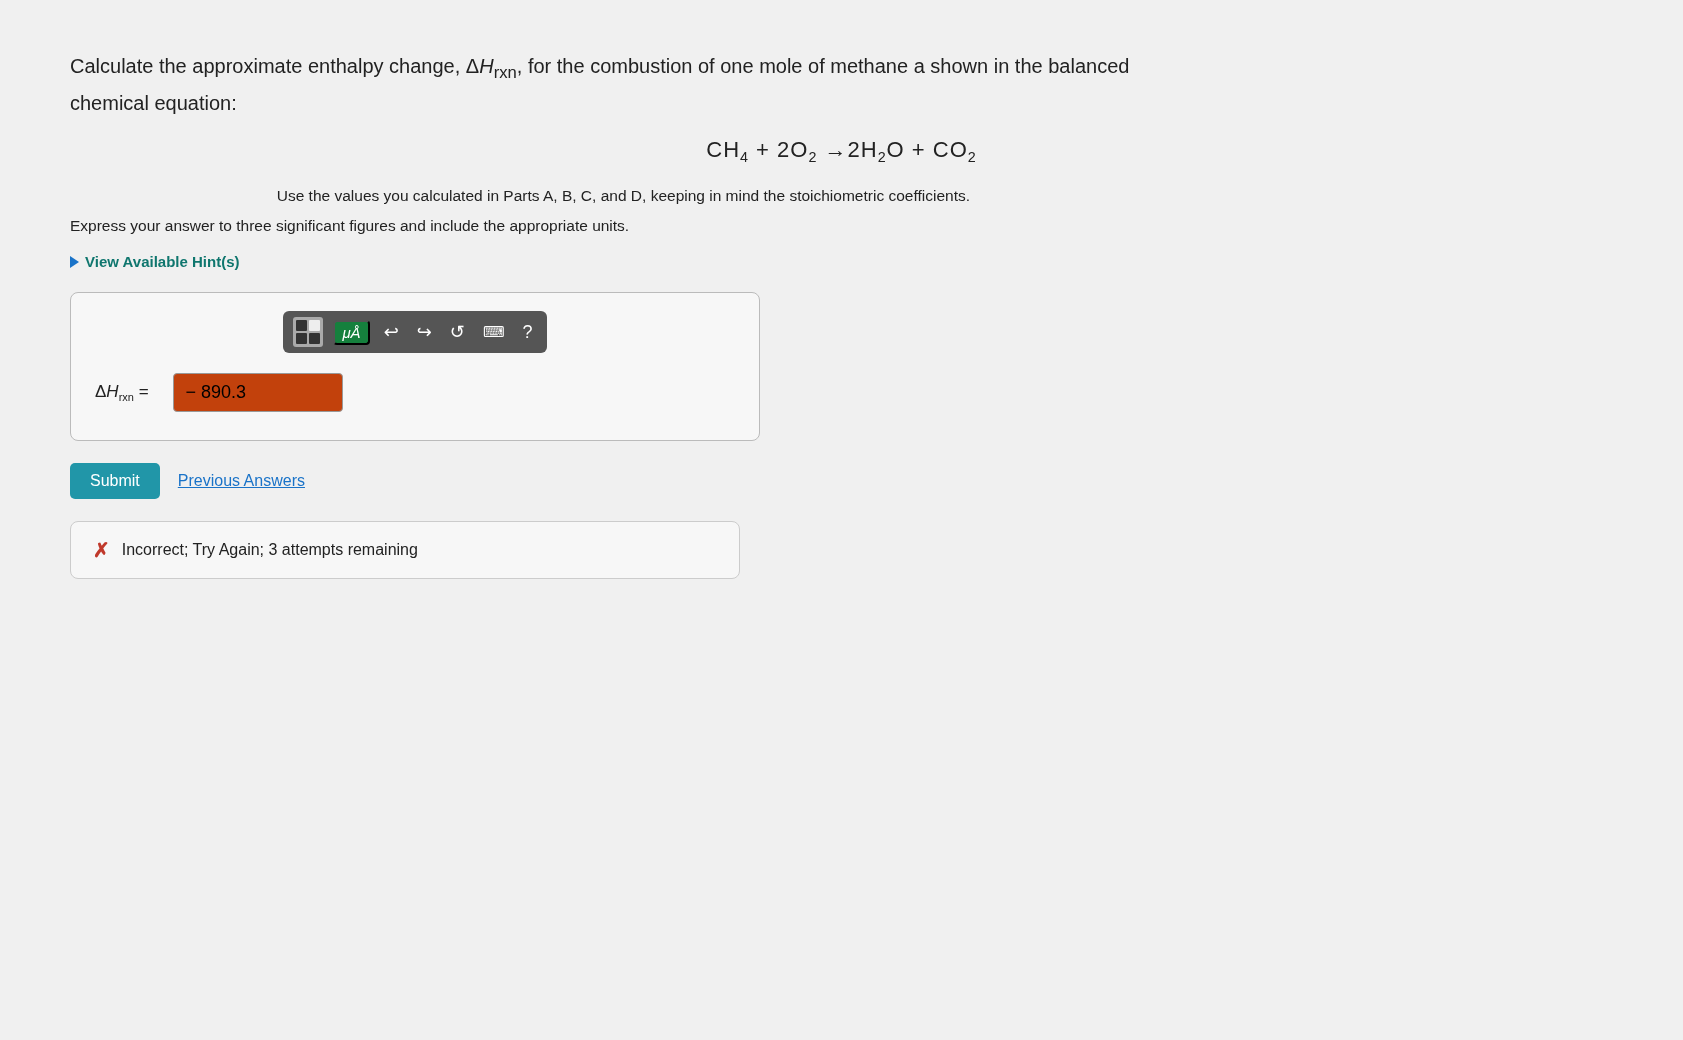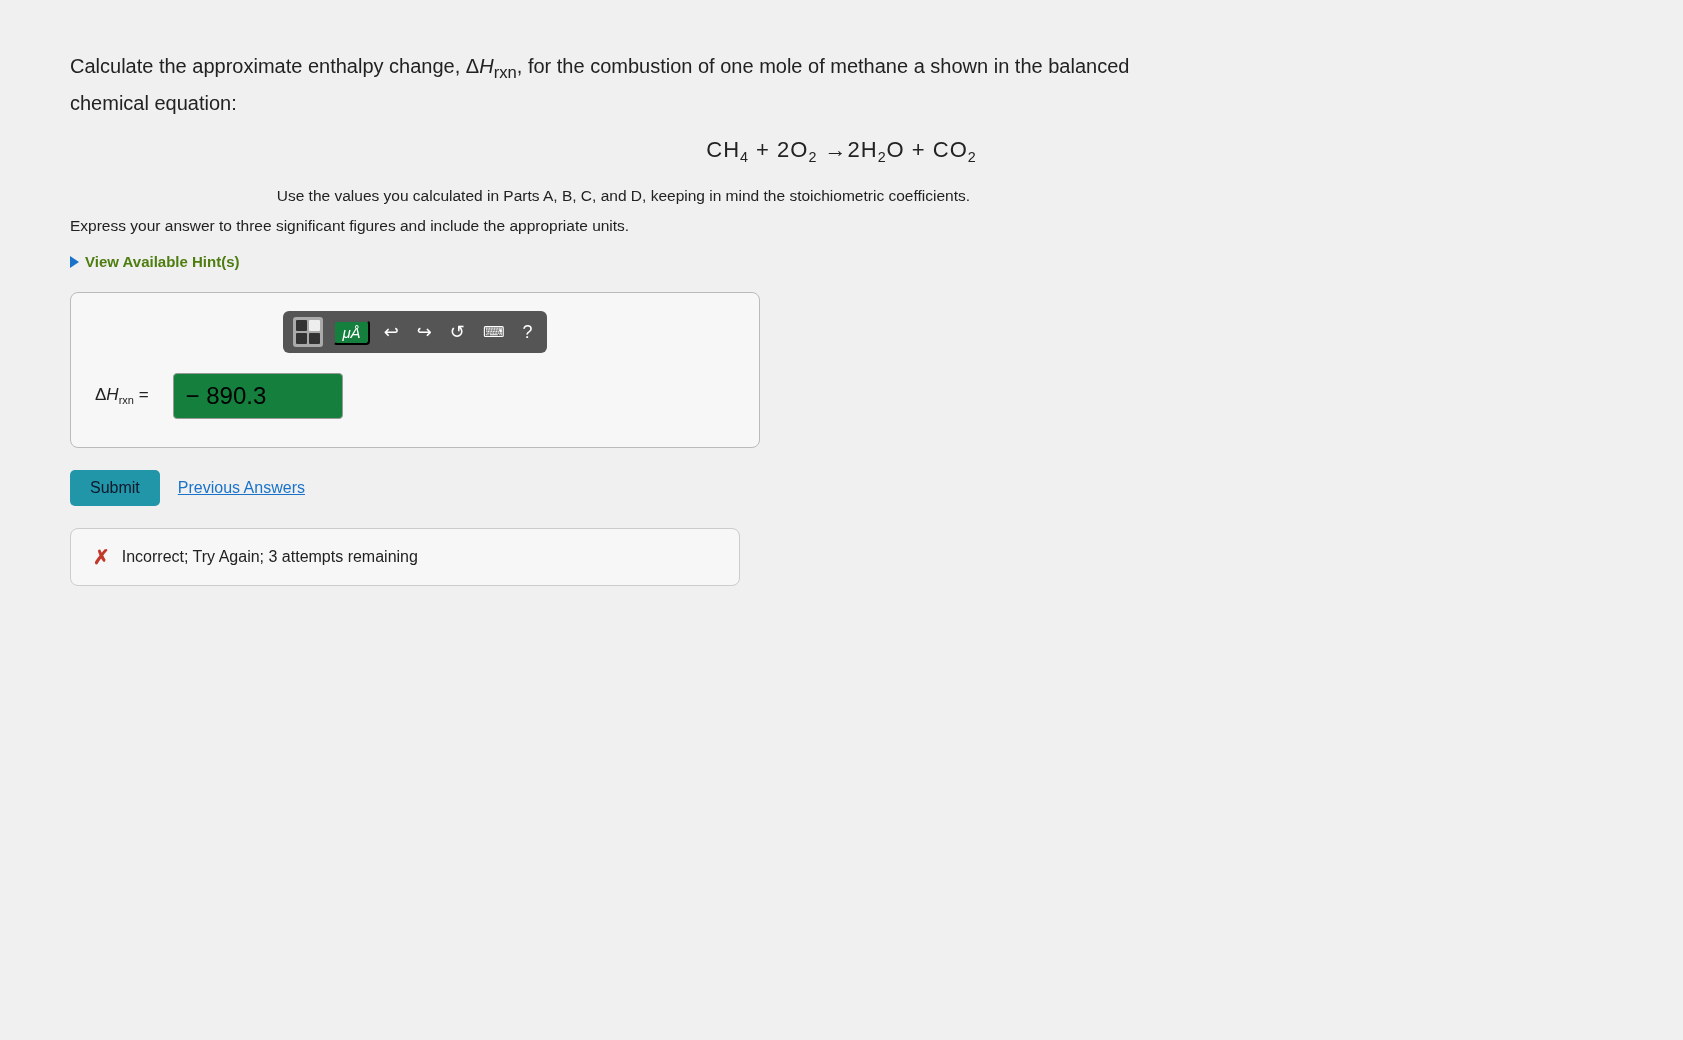--- a/index.html
+++ b/index.html
@@ -35,21 +35,21 @@
     }
 
     .bold-instruction {
       font-weight: normal;
       font-size: 15.5px;
       margin-bottom: 18px;
       max-width: 900px;
     }
 
     .hint-link {
-      color: #4d7c0f;
+      color: #0f766e;
       font-weight: bold;
       font-size: 15px;
       display: flex;
       align-items: center;
       gap: 6px;
       margin-bottom: 22px;
       cursor: pointer;
       text-decoration: none;
     }
 
@@ -121,23 +121,23 @@
       white-space: nowrap;
     }
 
     .delta-h-label sub {
       font-size: 11px;
     }
 
     .value-input {
       border: 1.5px solid #999;
       border-radius: 4px;
-      background: #15803d;
+      background: #c2410c;
       padding: 8px 12px;
-      font-size: 24px;
+      font-size: 18px;
       width: 170px;
       outline: none;
     }
 
     .units-box {
       border: 1.5px solid #999;
       border-radius: 4px;
       background: #fff;
       padding: 8px 20px 8px 14px;
       display: flex;
@@ -161,21 +161,21 @@
 
     .button-row {
       display: flex;
       align-items: center;
       gap: 18px;
       margin-bottom: 22px;
     }
 
     .submit-btn {
       background: #2196a8;
-      color: #0f172a;
+      color: #ffffff;
       border: none;
       border-radius: 5px;
       padding: 9px 20px;
       font-size: 16px;
       cursor: pointer;
       font-weight: 500;
     }
 
     .prev-answers-link {
       color: #1a73c8;

